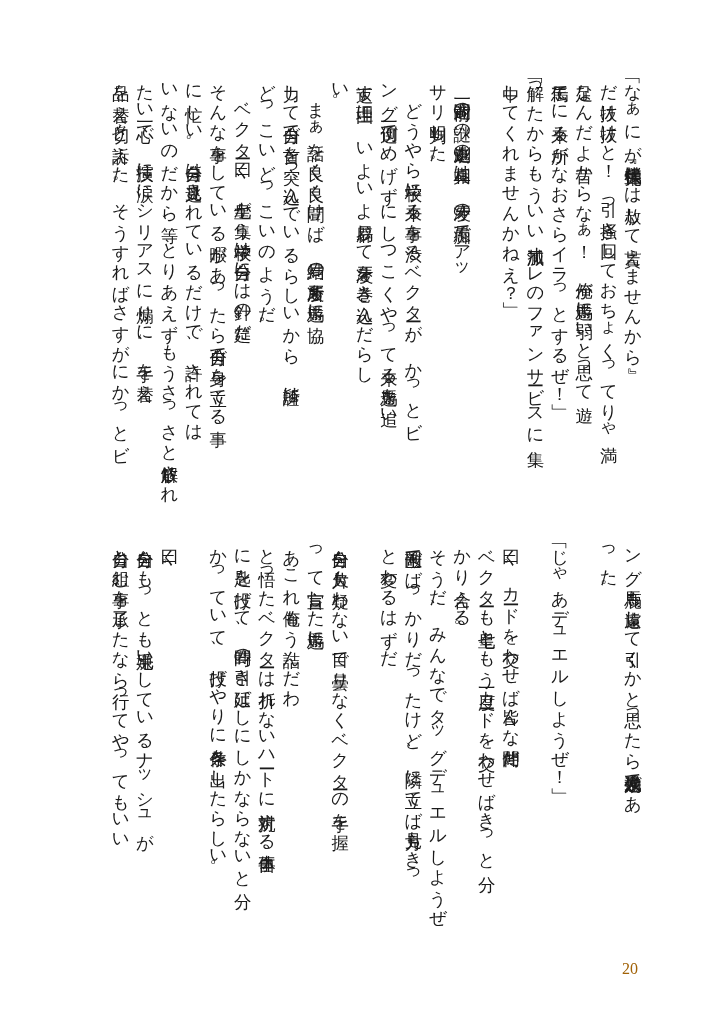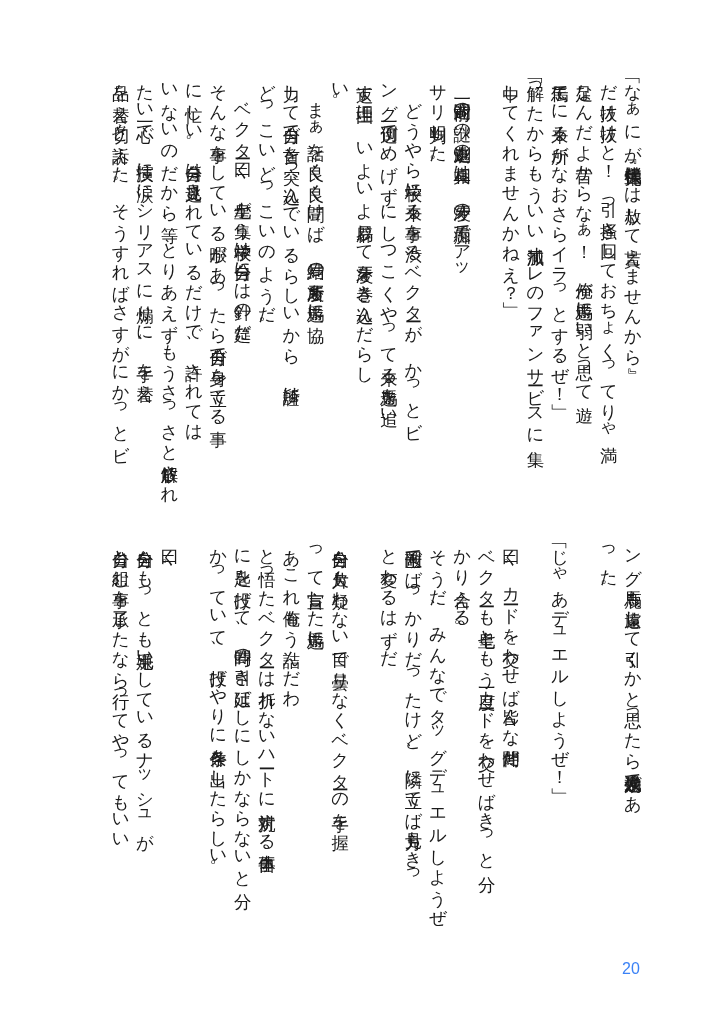--- a/index.html
+++ b/index.html
@@ -14,22 +14,22 @@
     writing-mode: vertical-rl;
     font-family: "DejaVu Sans", sans-serif;
     font-size: 17.4px;
     line-height: 24px;
     letter-spacing: 0.3px;
     color: #1a1a1a;
     white-space: nowrap;
   }
   .pagenum {
     position: absolute; left: 622px; top: 960px;
-    font-family: Liberation Sans, sans-serif;
-    font-size: 16px; color: #3b82f6;
+    font-family: Liberation Serif, serif;
+    font-size: 16px; color: #a16207;
   }
 </style>
 </head>
 <body>
 
 <div class="page">
   <div class="half top">
     <div class="col" style="right:0px">「なぁにが『僕神代先輩には赦して貰えませんから』</div>
     <div class="col" style="right:24.4px">だ抜け抜けと！　引っ掻き回しておちょくってりゃ満</div>
     <div class="col" style="right:48.8px">足なんだよ昔からなぁ！　俺が遊馬に弱いと思って遊</div>

